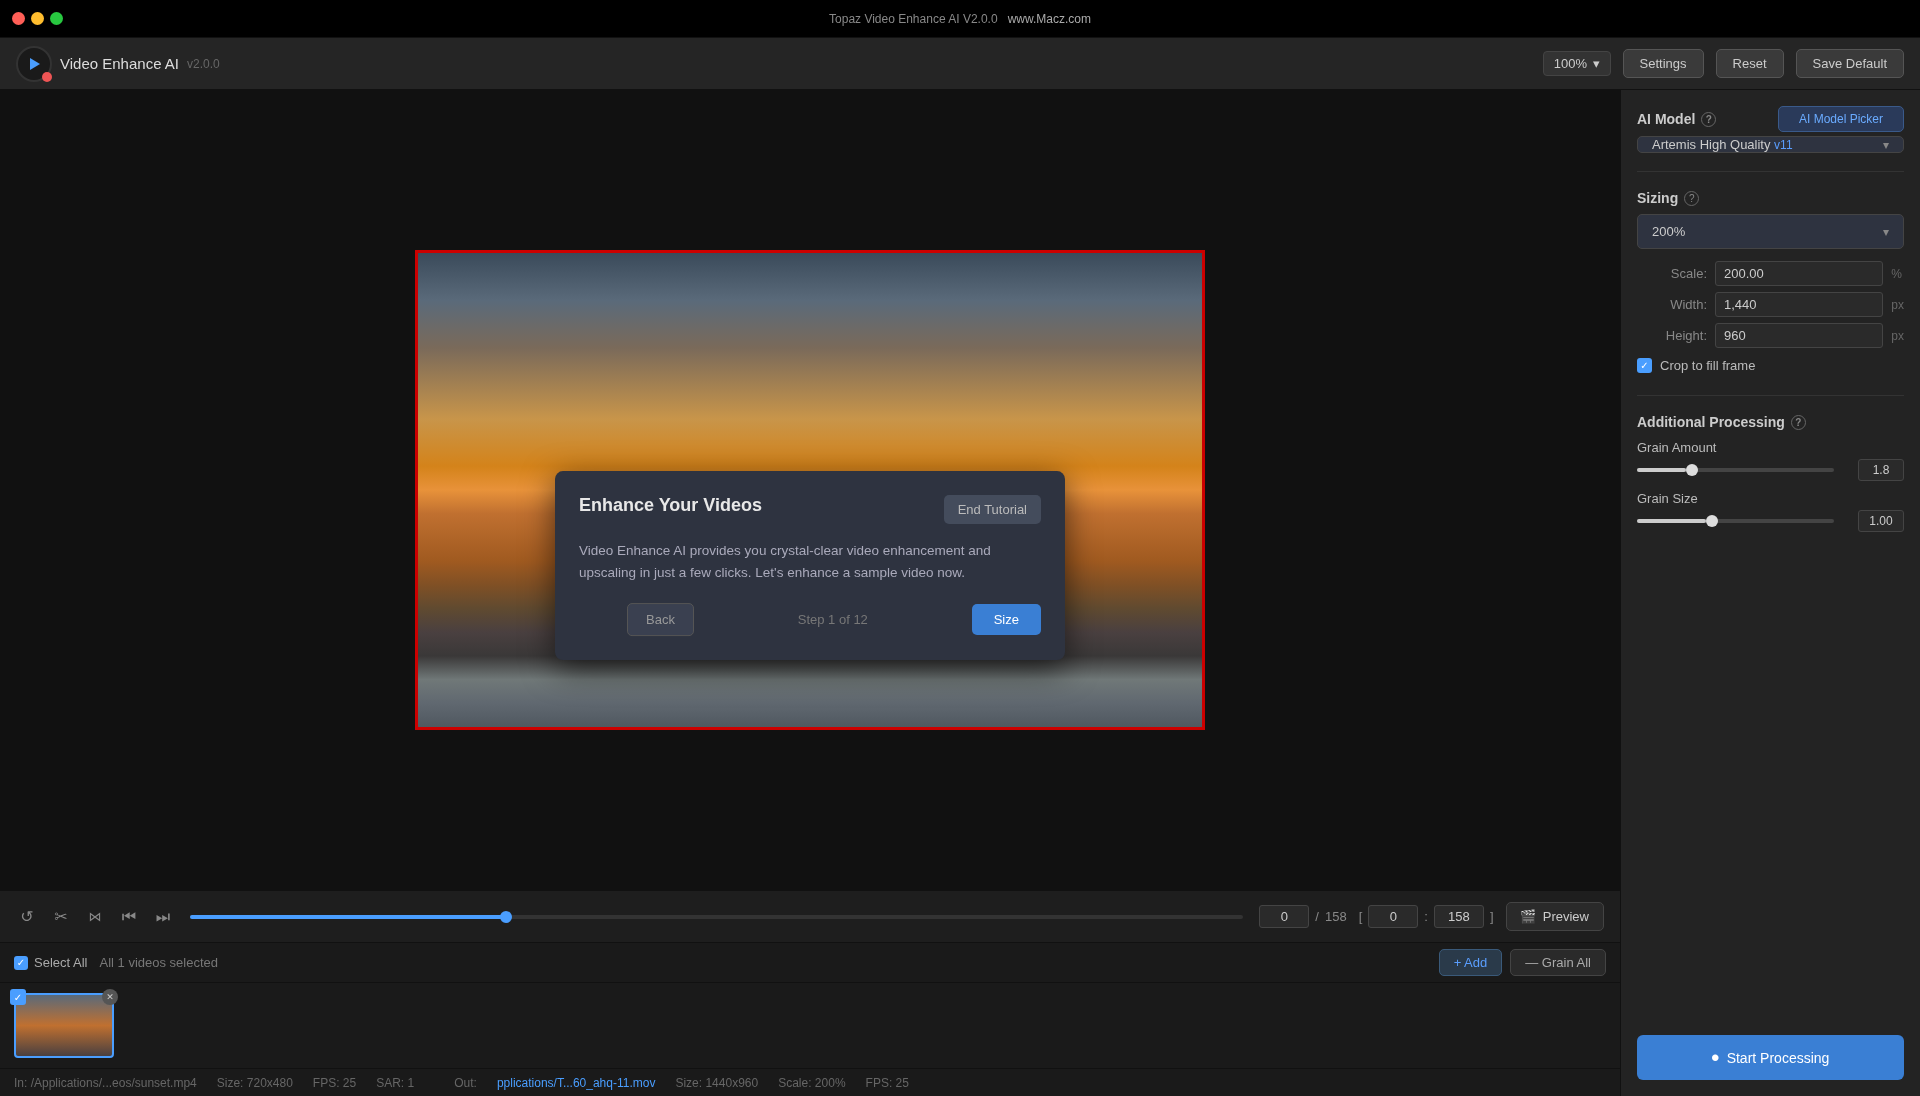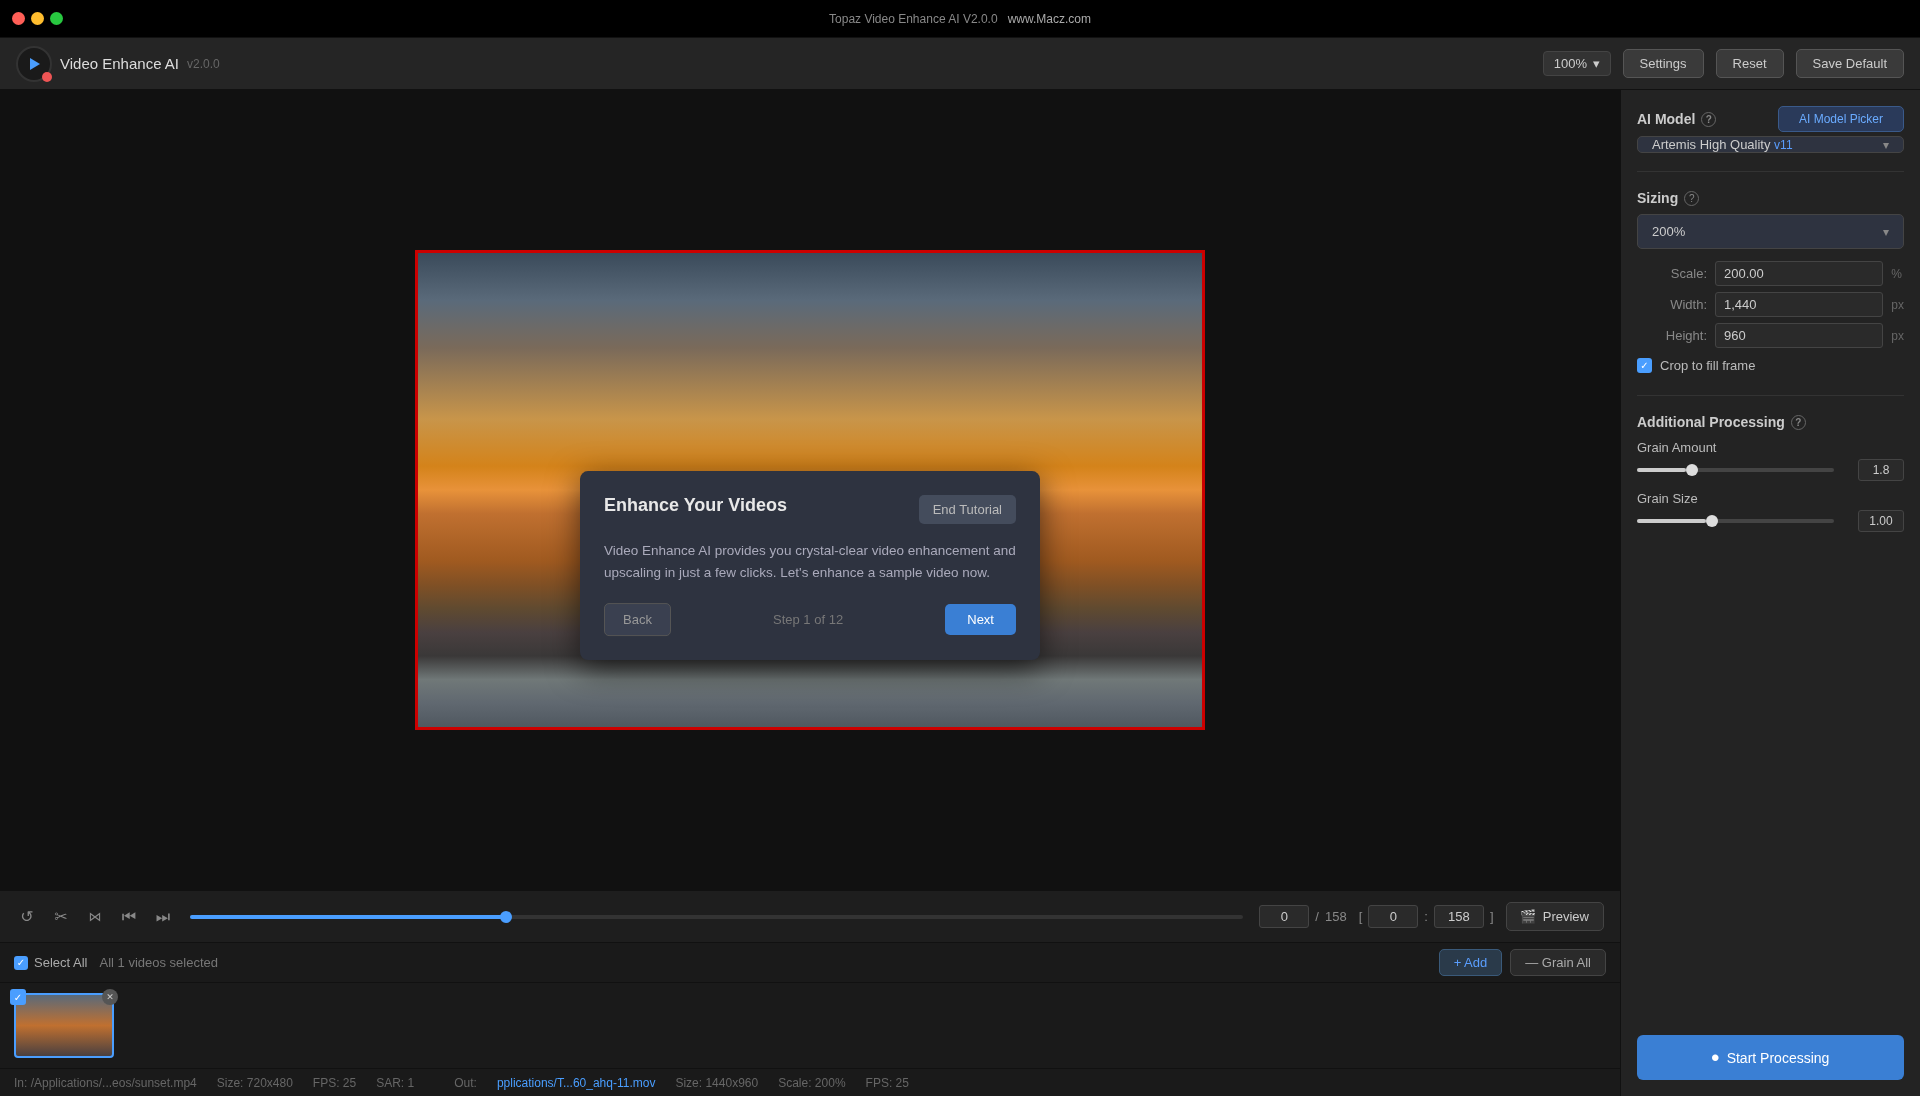--- a/index.html
+++ b/index.html
@@ -179,21 +179,21 @@
       );
       position: relative;
     }
 
     
     .tutorial-dialog {
       position: absolute;
       top: 50%;
       left: 50%;
       transform: translate(-50%, -10%);
-      width: 460px;
+      width: 510px;
       background: #2e3340;
       border-radius: 8px;
       padding: 24px;
       box-shadow: 0 8px 32px rgba(0,0,0,0.6);
       z-index: 10;
     }
     .tutorial-header {
       display: flex;
       justify-content: space-between;
       align-items: flex-start;
@@ -216,20 +216,21 @@
     .tutorial-body {
       font-size: 13.5px;
       color: #aab;
       line-height: 1.6;
       margin-bottom: 20px;
     }
     .tutorial-footer {
       display: flex;
       align-items: center;
       justify-content: space-between;
+      margin-left: 48px;
     }
     .tutorial-back-btn {
       background: #3a4050;
       border: 1px solid #555;
       border-radius: 5px;
       padding: 8px 18px;
       font-size: 13px;
       color: #999;
       cursor: pointer;
     }
@@ -722,21 +723,21 @@
 
         <div class="tutorial-dialog">
           <div class="tutorial-header">
             <span class="tutorial-title">Enhance Your Videos</span>
             <button class="end-tutorial-btn">End Tutorial</button>
           </div>
           <p class="tutorial-body">Video Enhance AI provides you crystal-clear video enhancement and upscaling in just a few clicks. Let's enhance a sample video now.</p>
           <div class="tutorial-footer">
             <button class="tutorial-back-btn">Back</button>
             <span class="tutorial-step">Step 1 of 12</span>
-            <button class="tutorial-next-btn">Next</button>
+            <button class="tutorial-next-btn">Size</button>
           </div>
         </div>
       </div>
     </div>
 
     <div class="transport-bar">
 
       <div class="transport-icon">↺</div>
 
       <div class="transport-icon">✂</div>

